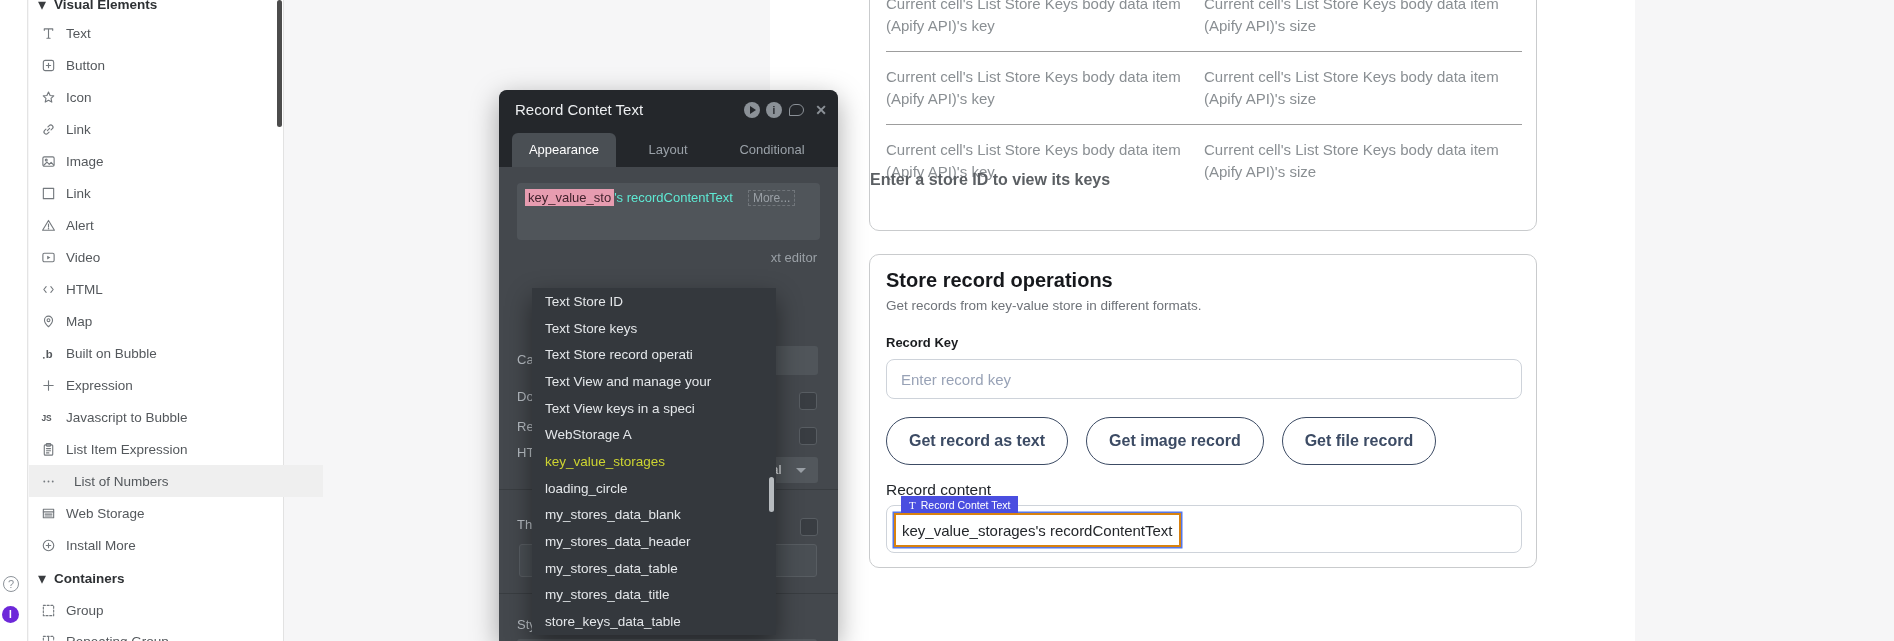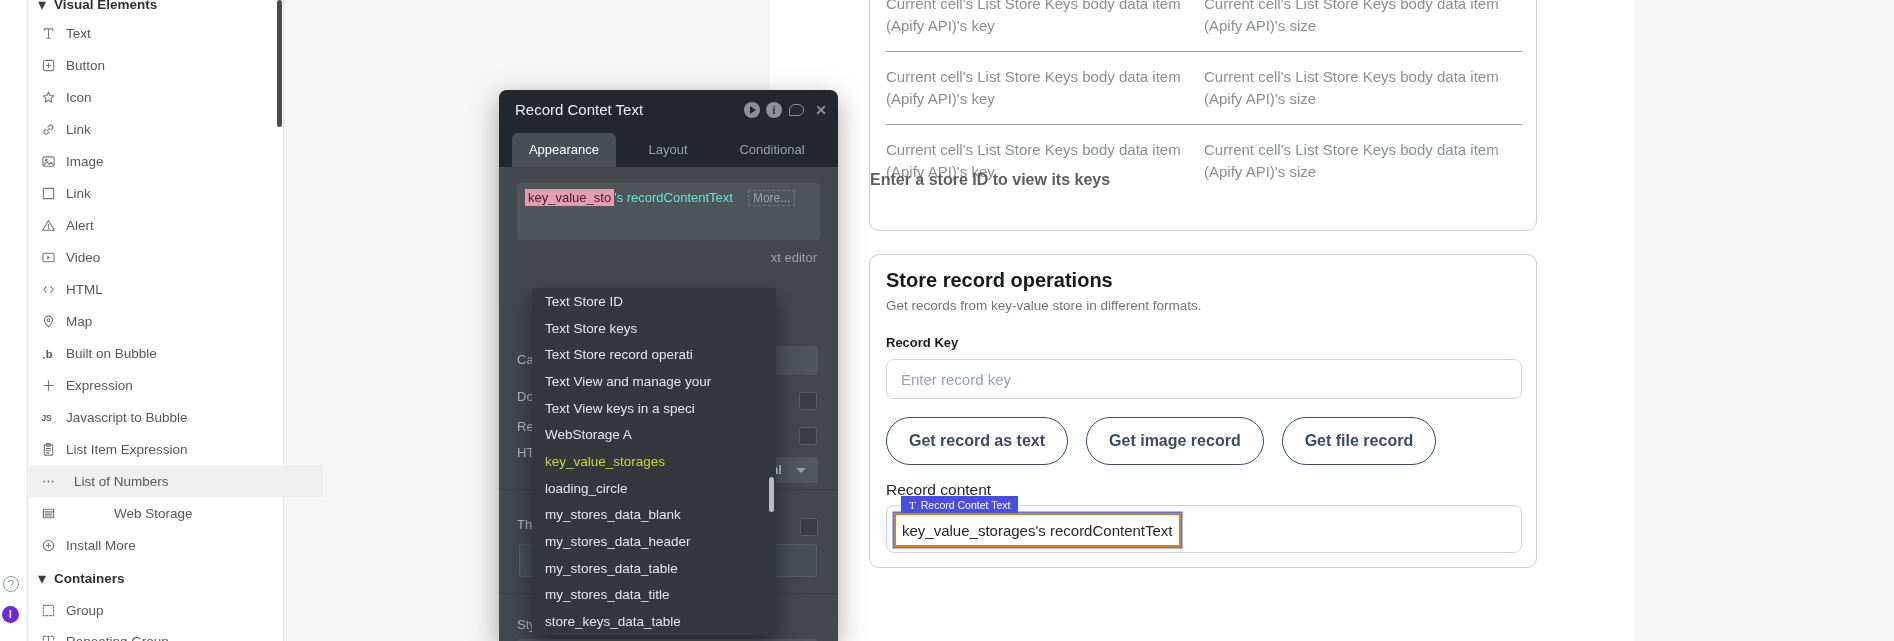--- a/index.html
+++ b/index.html
@@ -221,21 +221,21 @@
       <div class="sb-row hovered" style="top: 465px; gap: 8px;">
         <span class="ic">
           <svg class="icn" width="15" height="15" viewBox="0 0 16 16">
             <circle cx="3.5" cy="8" r="1" fill="#74797e"></circle>
             <circle cx="8" cy="8" r="1" fill="#74797e"></circle>
             <circle cx="12.5" cy="8" r="1" fill="#74797e"></circle>
           </svg>
         </span>
                    <span class="lbl">List of Numbers</span>
       </div>
-      <div class="sb-row" style="top: 497px; gap: 48px;">
+      <div class="sb-row" style="top: 497px;">
         <span class="ic">
           <svg class="icn" width="15" height="15" viewBox="0 0 16 16">
             <rect stroke="#74797e" stroke-width="1.2" fill="none" stroke-linecap="round" stroke-linejoin="round" x="2.5" y="3.5" width="11" height="9"></rect>
             <path stroke="#74797e" stroke-width="1.2" fill="none" stroke-linecap="round" stroke-linejoin="round" d="M2.5 6.3h11M4.3 8.6h7.4M4.3 10.6h7.4"></path>
           </svg>
         </span>
                    <span class="lbl">Web Storage</span>
       </div>
       <div class="sb-row" style="top: 529px;">
         <span class="ic">

